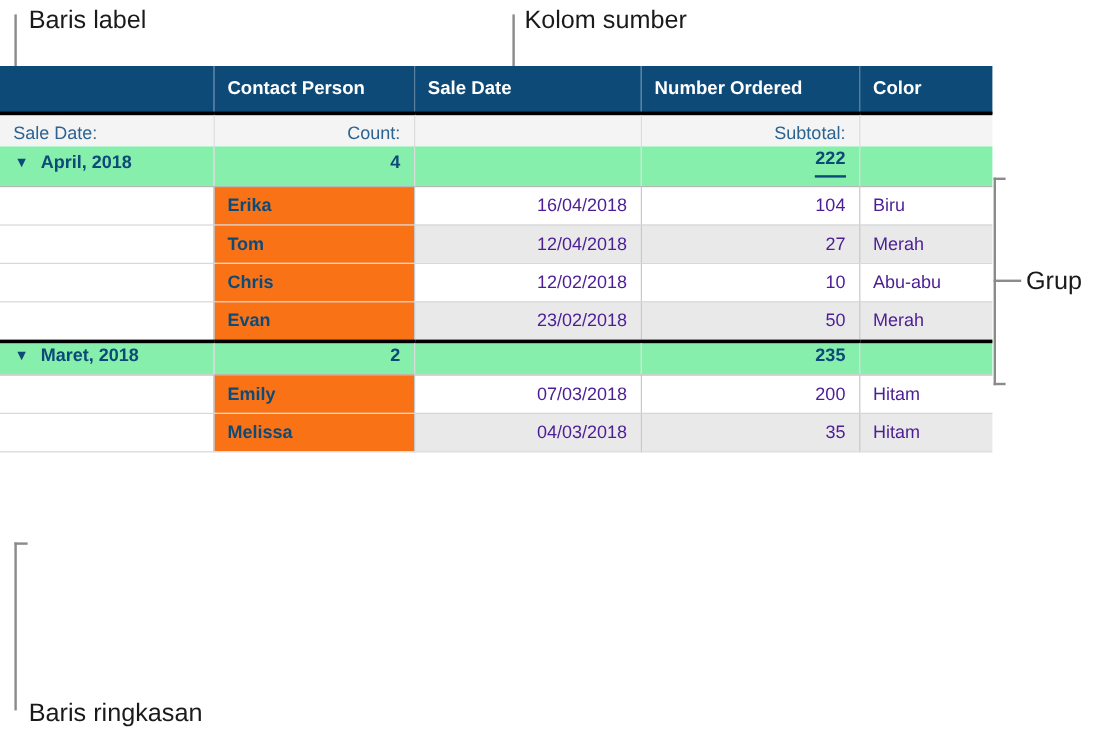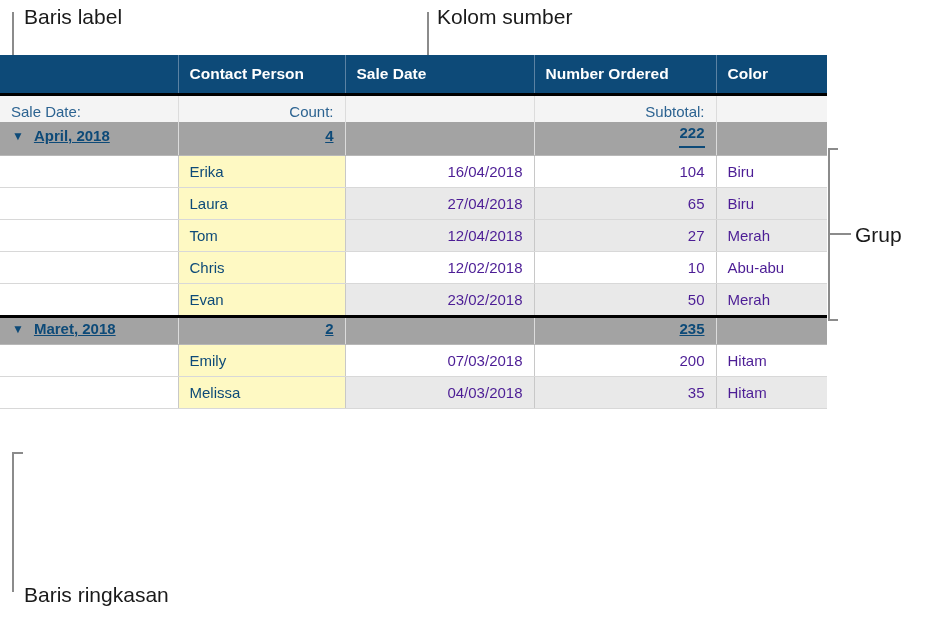--- a/index.html
+++ b/index.html
@@ -84,50 +84,49 @@
     font-weight: normal;
     border-bottom: none;
     border-right: 1px solid #dcdcdc;
     padding-bottom: 2px;
     height: 22px;
   }
   tr.label-row td:last-child { border-right: none; }
 
   
   tr.summary-row td {
-    background: #a3a3a3;
+    background: #86efac;
     color: #0d4a78;
     font-weight: bold;
     border-bottom: 1px solid #b8b8b8;
     border-right: 1px solid #dcdcdc;
     padding-top: 2px;
     height: 28px;
-    text-decoration: underline;
   }
   tr.summary-row td:last-child { border-right: none; }
   tr.summary-row.topline td { border-top: 3px solid #000000; }
 
   tr.summary-row td.name-cell {
     padding-left: 12px;
     white-space: nowrap;
   }
   .disclosure {
     color: #0d4a78;
     font-size: 12px;
     margin-right: 10px;
     display: inline-block;
     line-height: 1;
     vertical-align: 1px;
   }
 
   
   tr.detail-row td.person {
     color: #0d4a78;
-    font-weight: normal;
-    background: #fef9c3;
+    font-weight: bold;
+    background: #f97316;
   }
   tr.detail-row td.empty-first { background: #ffffff; }
   tr.detail-row.alt td.shaded { background: #e9e9e9; }
   tr.detail-row td.num { text-align: right; }
   tr.detail-row td.date { text-align: right; }
   tr.detail-row:last-child td { border-bottom: 1px solid #d8d8d8; }
 
   .right { text-align: right; }
   .underline-total {
     border-bottom: 2px solid #0d4a78;
@@ -193,27 +192,20 @@
       </tr>
       <tr class="detail-row">
         <td class="empty-first"></td>
         <td class="person">Erika</td>
         <td class="date shaded">16/04/2018</td>
         <td class="num shaded">104</td>
         <td class="shaded">Biru</td>
       </tr>
       <tr class="detail-row alt">
         <td class="empty-first"></td>
-        <td class="person">Laura</td>
-        <td class="date shaded">27/04/2018</td>
-        <td class="num shaded">65</td>
-        <td class="shaded">Biru</td>
-      </tr>
-      <tr class="detail-row alt">
-        <td class="empty-first"></td>
         <td class="person">Tom</td>
         <td class="date shaded">12/04/2018</td>
         <td class="num shaded">27</td>
         <td class="shaded">Merah</td>
       </tr>
       <tr class="detail-row">
         <td class="empty-first"></td>
         <td class="person">Chris</td>
         <td class="date shaded">12/02/2018</td>
         <td class="num shaded">10</td>

